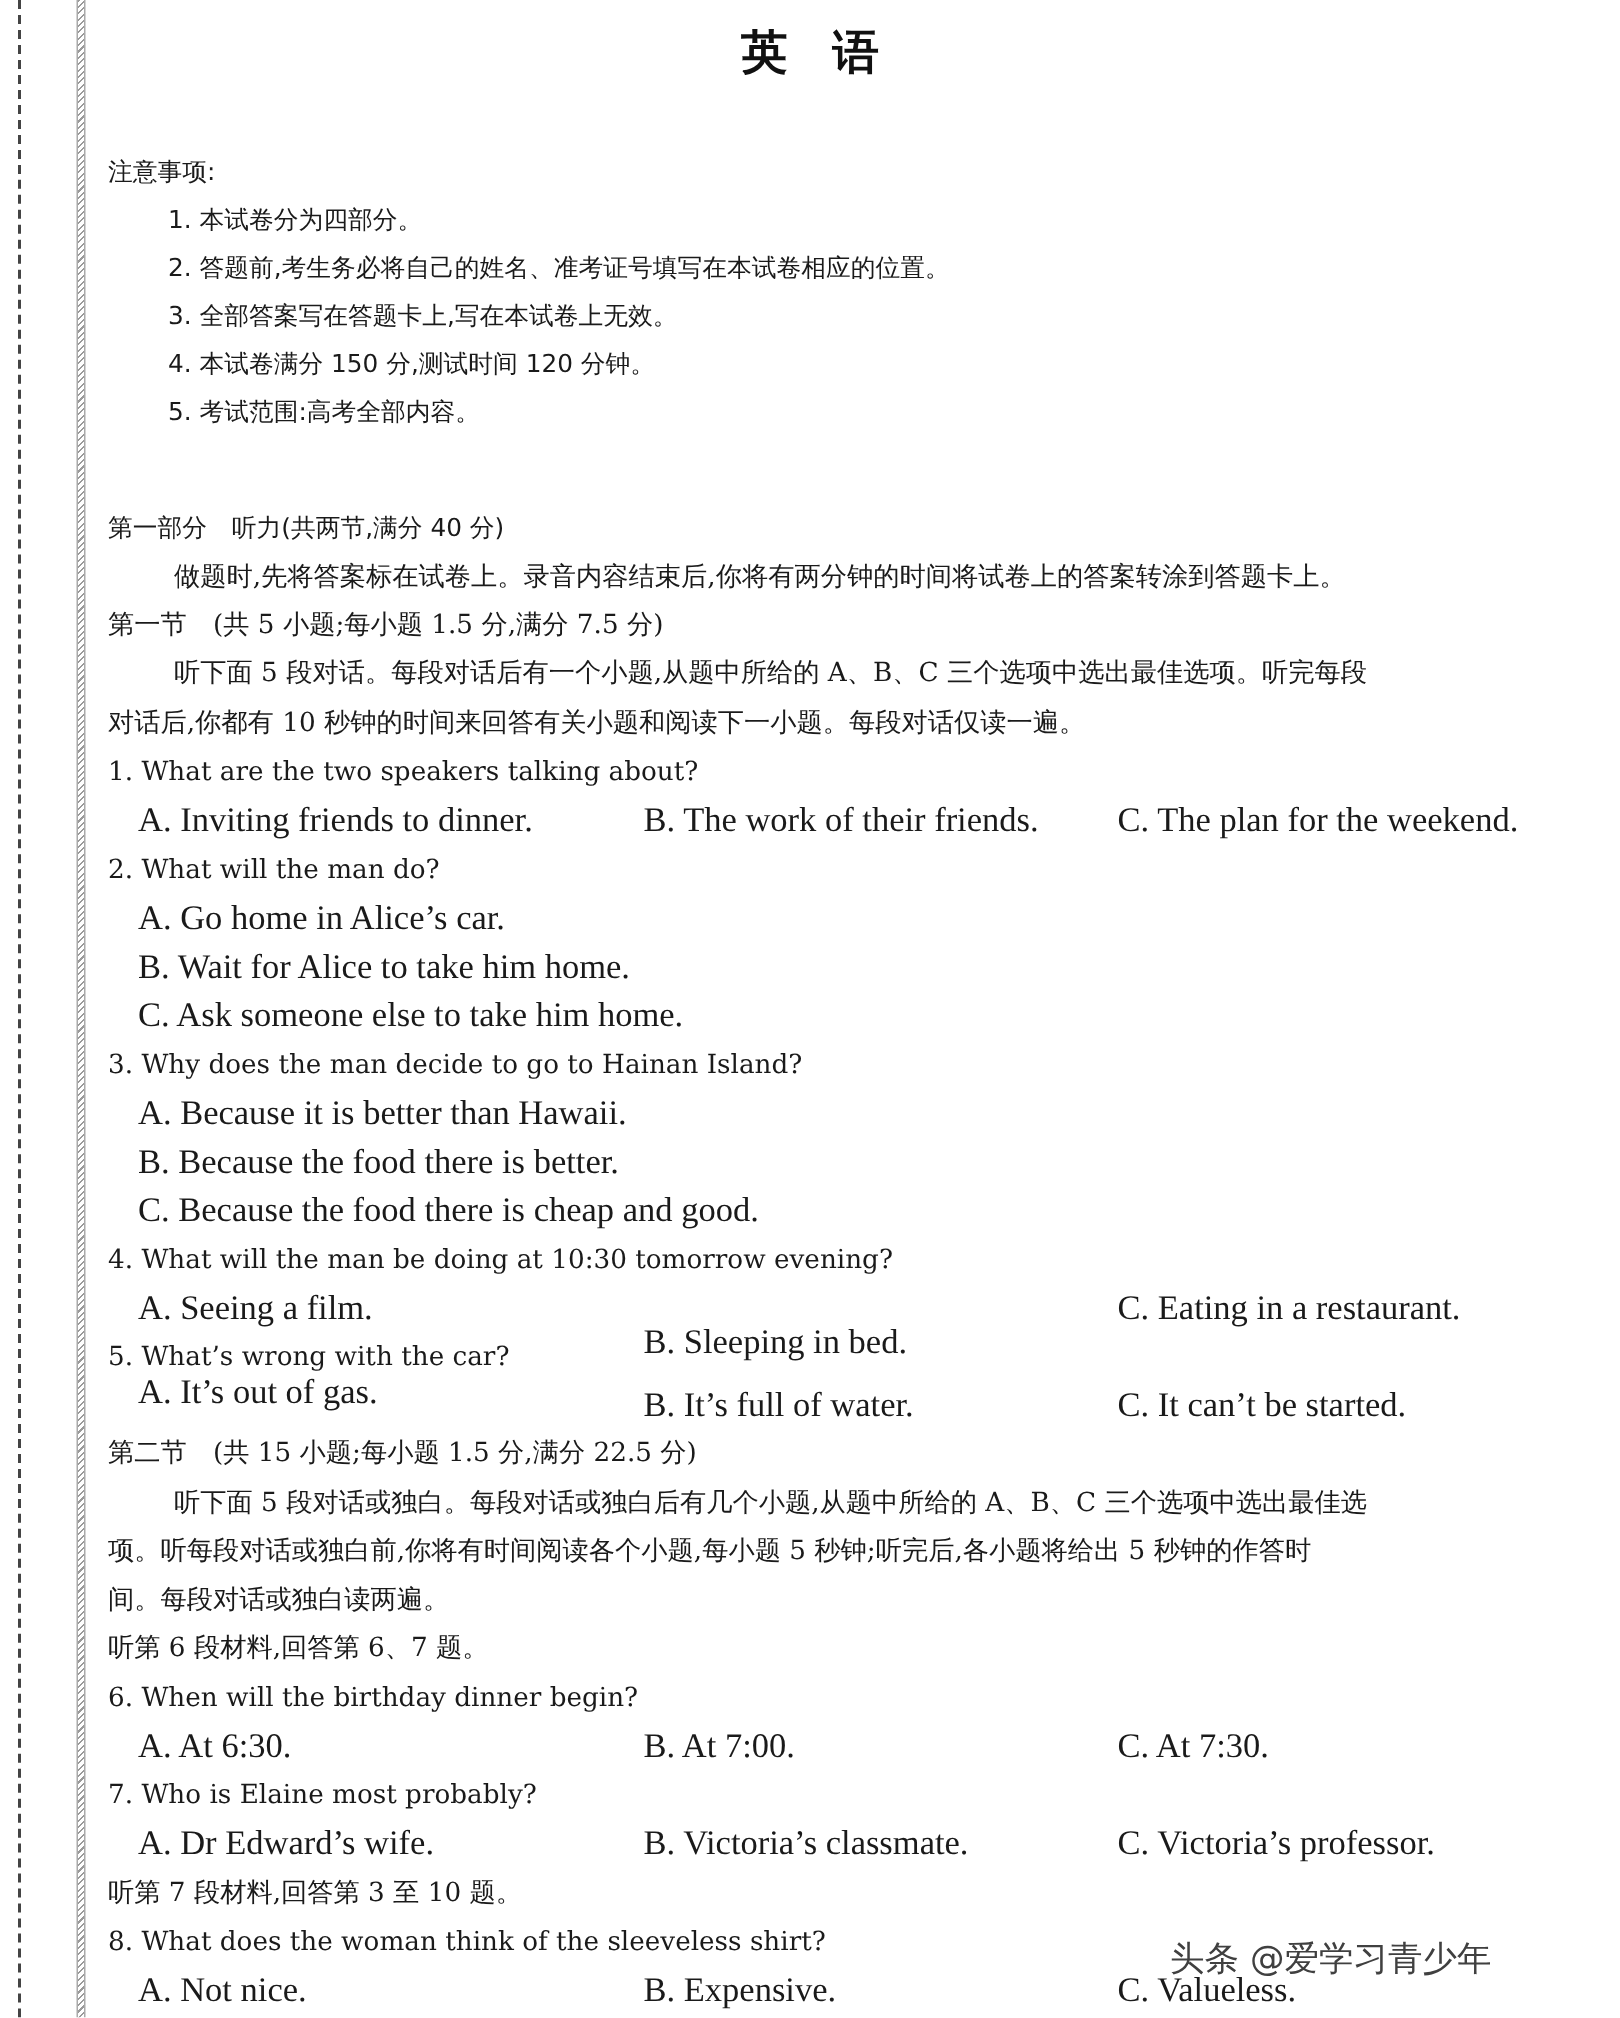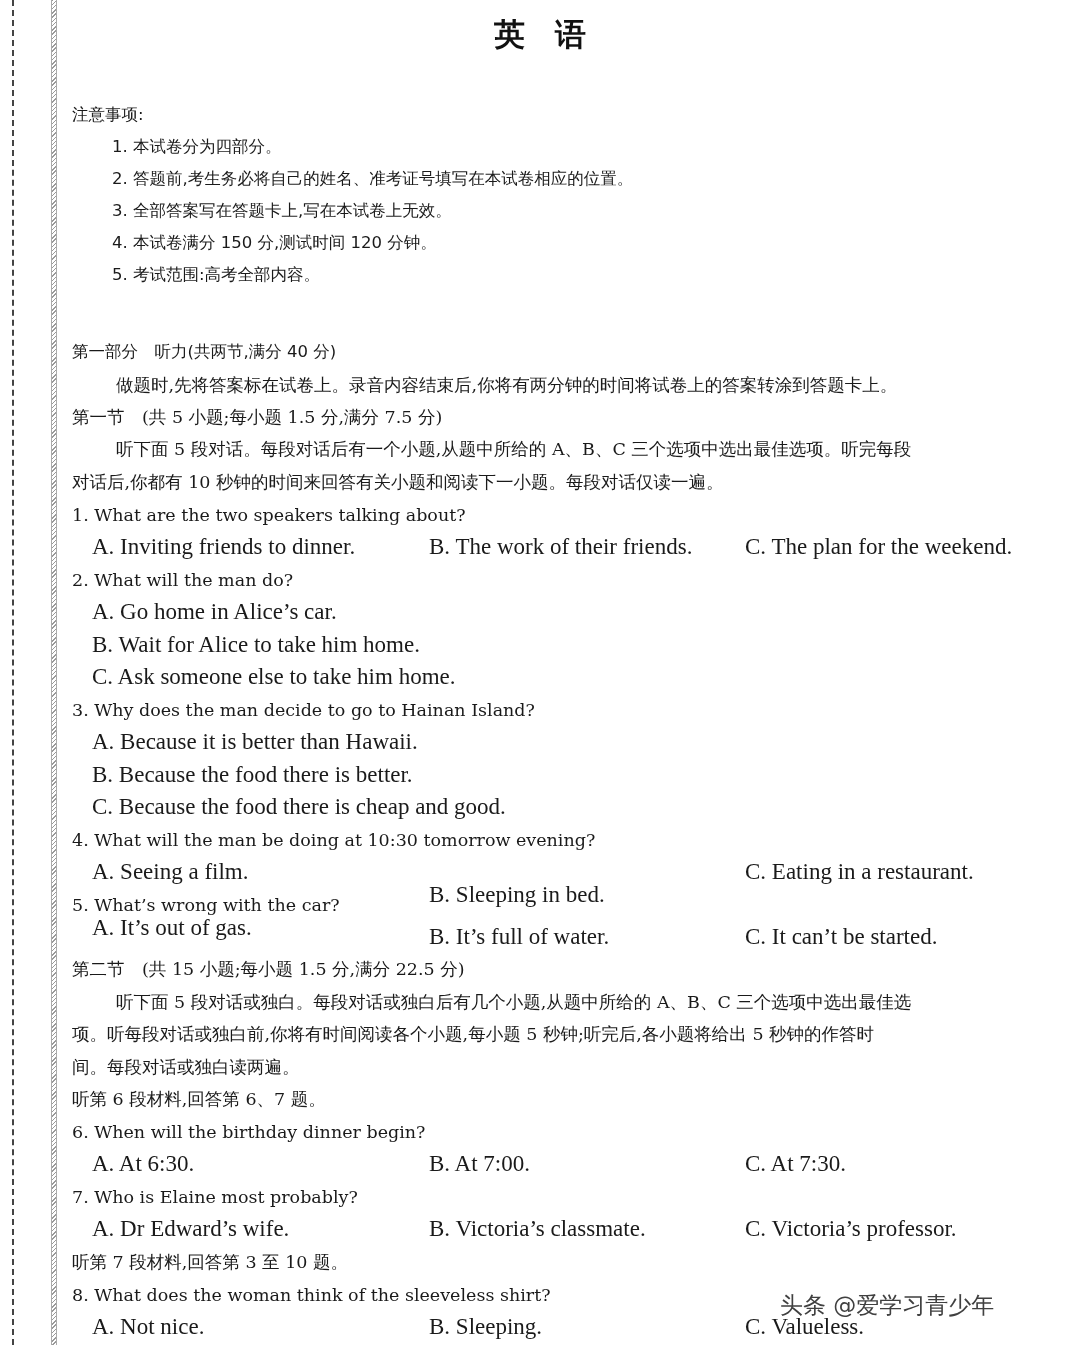--- a/index.html
+++ b/index.html
@@ -79,16 +79,16 @@
 
 <div class="line" style="top:1185px;">7. Who is Elaine most probably?</div>
 <div class="opt" style="left:92px;top:1217px;">A. Dr Edward’s wife.</div>
 <div class="opt" style="left:429px;top:1217px;">B. Victoria’s classmate.</div>
 <div class="opt" style="left:745px;top:1217px;">C. Victoria’s professor.</div>
 
 <div class="line" style="top:1250px;">听第 7 段材料,回答第 3 至 10 题。</div>
 
 <div class="line" style="top:1283px;">8. What does the woman think of the sleeveless shirt?</div>
 <div class="opt" style="left:92px;top:1315px;">A. Not nice.</div>
-<div class="opt" style="left:429px;top:1315px;">B. Sleeping.</div>
+<div class="opt" style="left:429px;top:1315px;">B. Expensive.</div>
 <div class="opt" style="left:745px;top:1315px;">C. Valueless.</div>
 
 <div class="watermark">头条 @爱学习青少年</div>
 
 </body></html>

